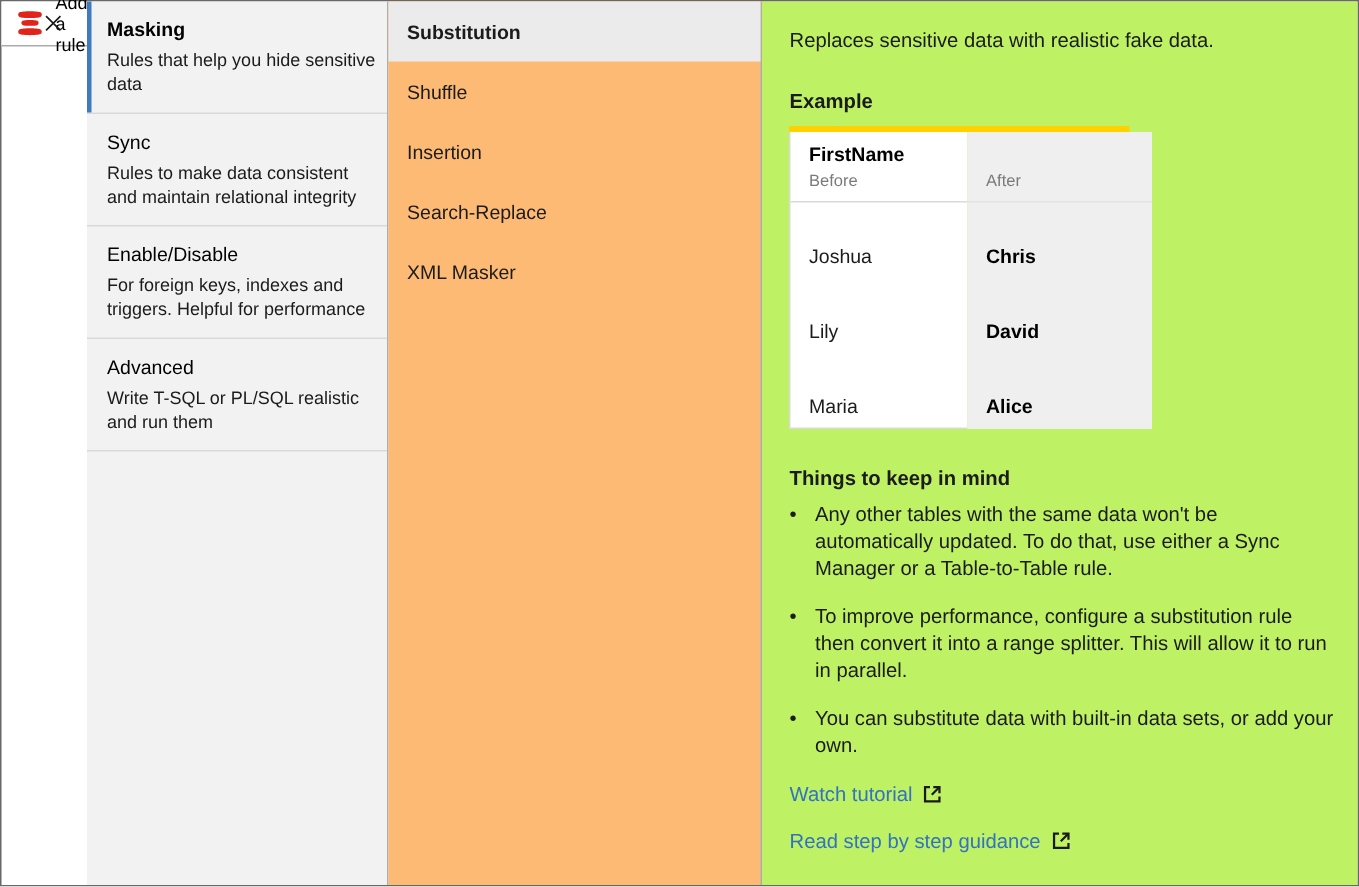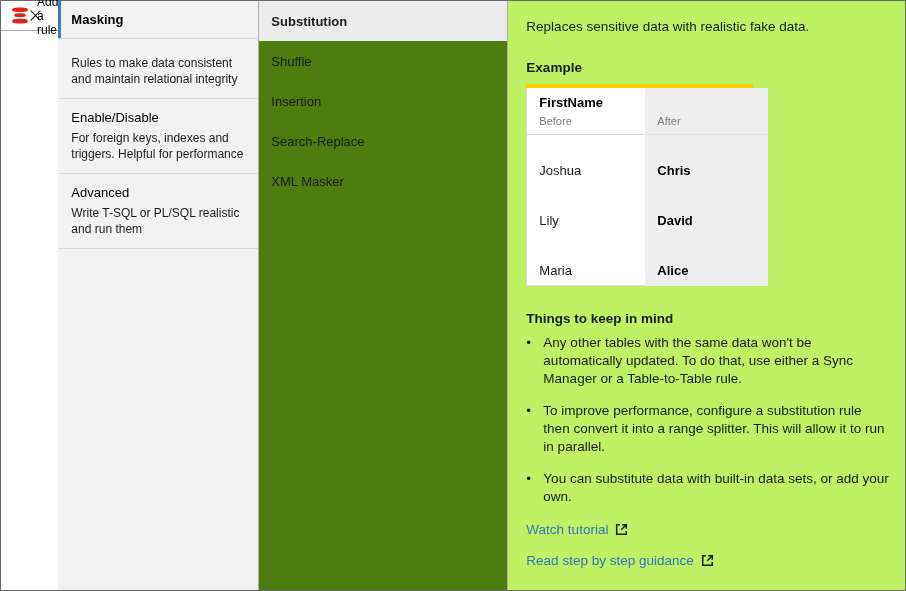--- a/index.html
+++ b/index.html
@@ -51,21 +51,21 @@
   .side-item.selected::before {
     content: ""; position: absolute; left: 0; top: 0; bottom: 0;
     width: 3px; background: #3e7bbe;
   }
   .side-title { font-size: 13px; color: #000; }
   .side-item.selected .side-title { font-weight: bold; }
   .side-desc { font-size: 12px; line-height: 16px; margin-top: 5px; color: #1b1b1b; max-width: 182px; }
   
   .rules-col {
     width: 249px; flex: 0 0 249px;
-    background: #4d7c0f;
+    background: #fdba74;
     border-right: 1px solid #adadad;
   }
   .rule-item {
     height: 40px; display: flex; align-items: center;
     padding-left: 12px; font-size: 13px; color: #1b1b1b;
     cursor: pointer;
   }
   .rule-item.selected { background: #ebebeb; font-weight: bold; }
   
   .detail { flex: 1; padding: 18px 16px 0 18px; background: #bef264; overflow: hidden; }
@@ -124,22 +124,24 @@
         <path d="M0.7 0.7 L10.3 10.3 M10.3 0.7 L0.7 10.3" stroke="#1a1a1a" stroke-width="1.1" fill="none"></path>
       </svg>
     </button>
   </div>
 
   <div class="body">
 
     <div class="sidebar">
       <div class="side-item selected">
         <div class="side-title">Masking</div>
+        <div class="side-desc">Rules that help you hide sensitive data</div>
       </div>
       <div class="side-item">
+        <div class="side-title">Sync</div>
         <div class="side-desc">Rules to make data consistent and maintain relational integrity</div>
       </div>
       <div class="side-item">
         <div class="side-title">Enable/Disable</div>
         <div class="side-desc">For foreign keys, indexes and triggers. Helpful for performance</div>
       </div>
       <div class="side-item">
         <div class="side-title">Advanced</div>
         <div class="side-desc">Write T-SQL or PL/SQL realistic and run them</div>
       </div>

